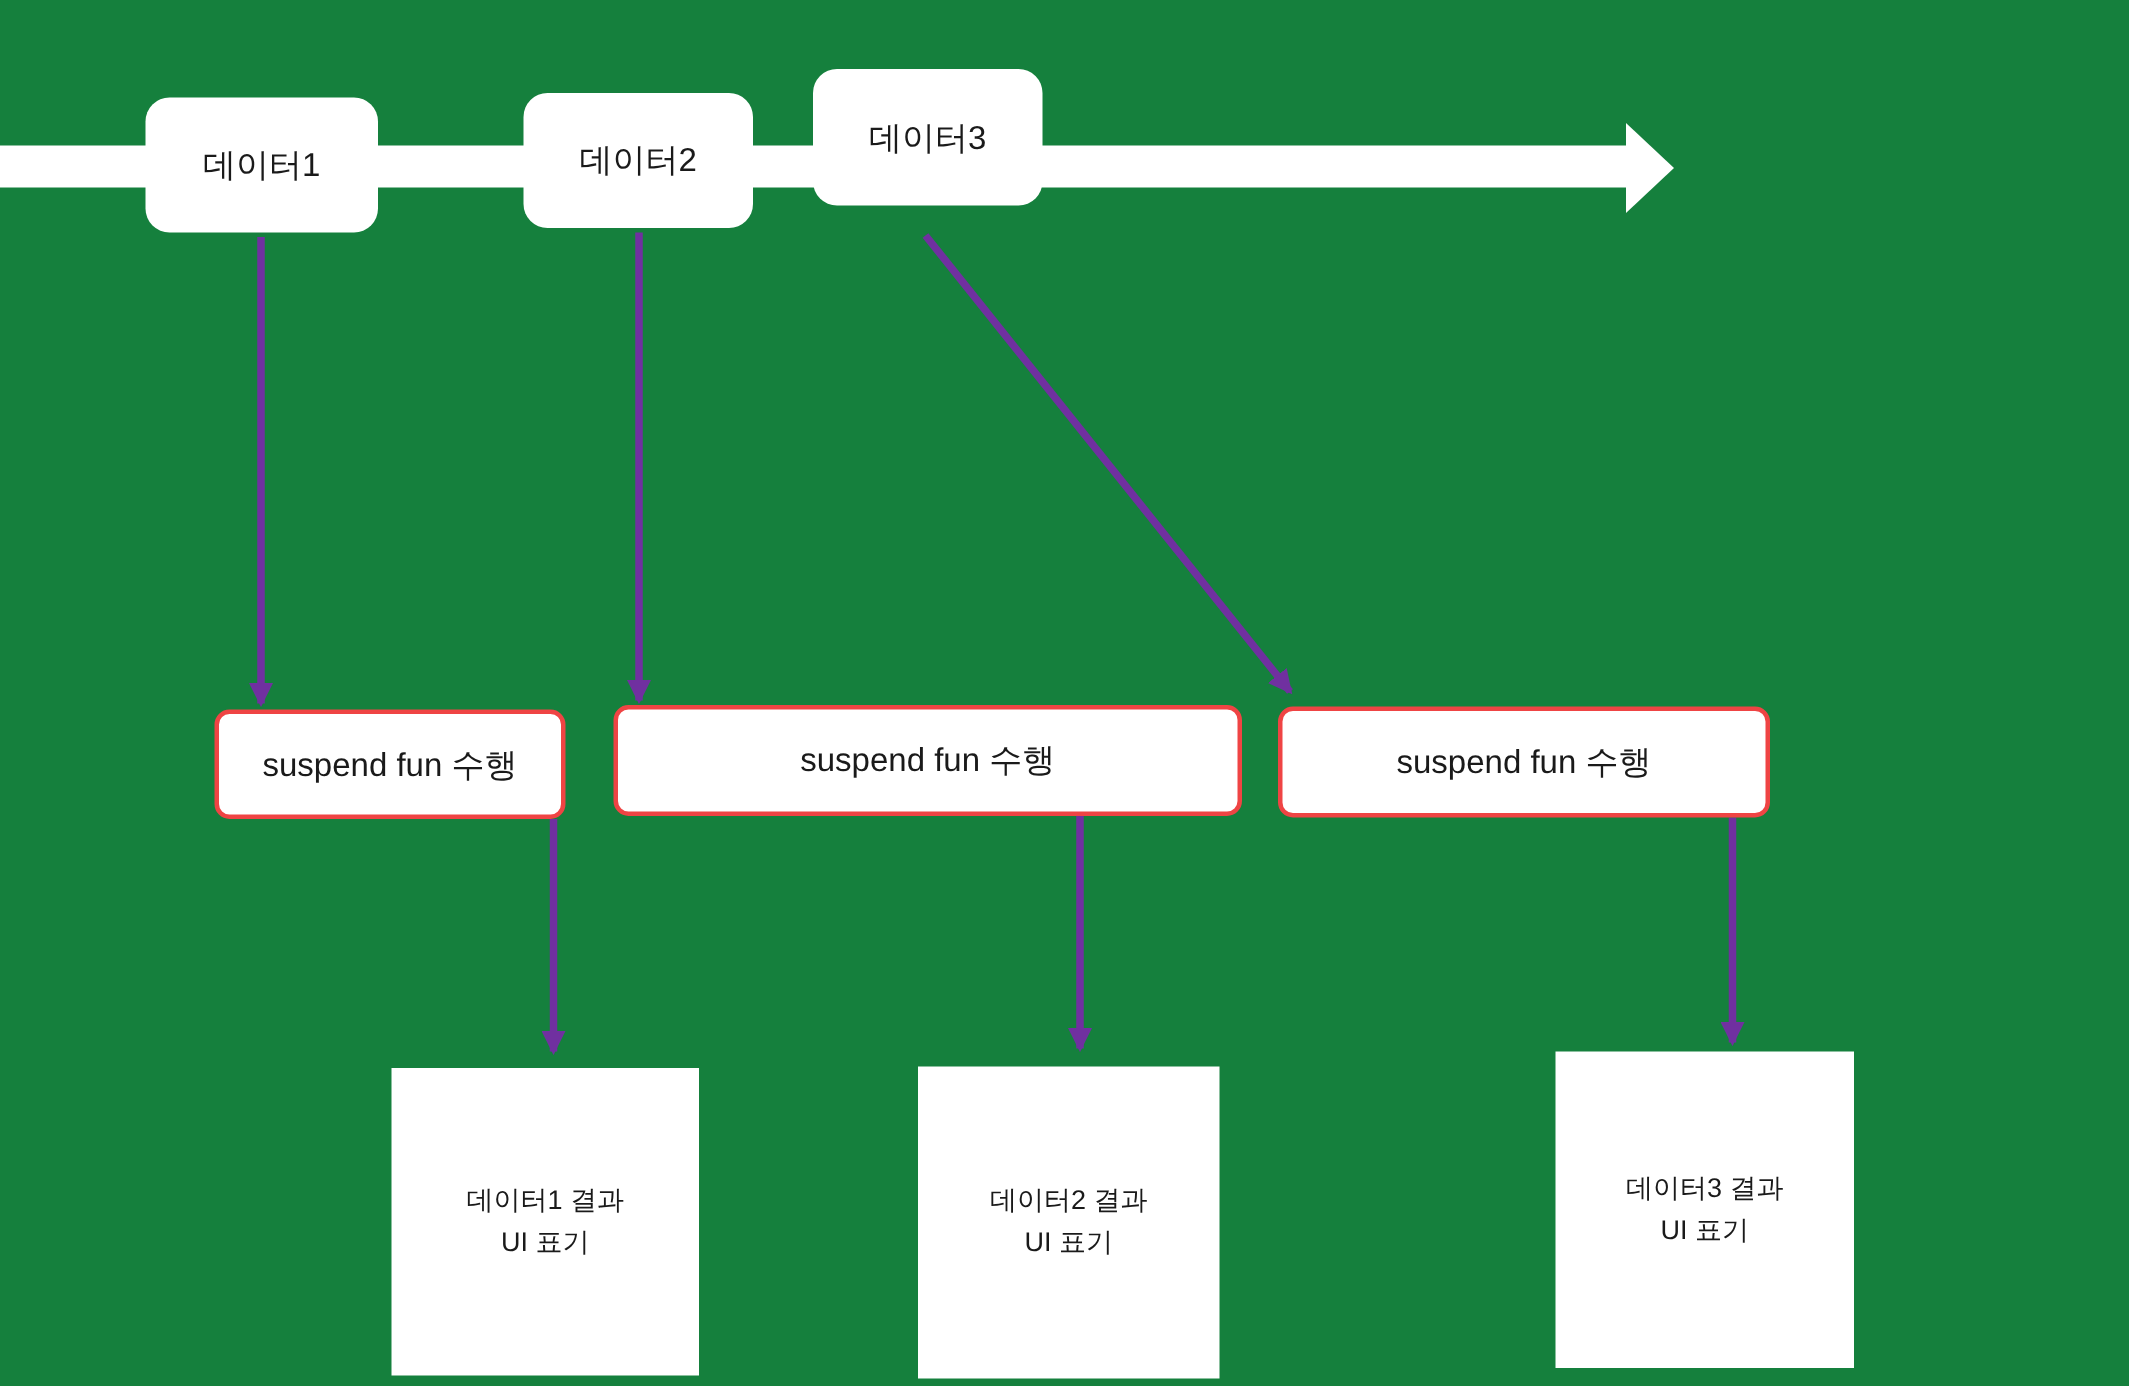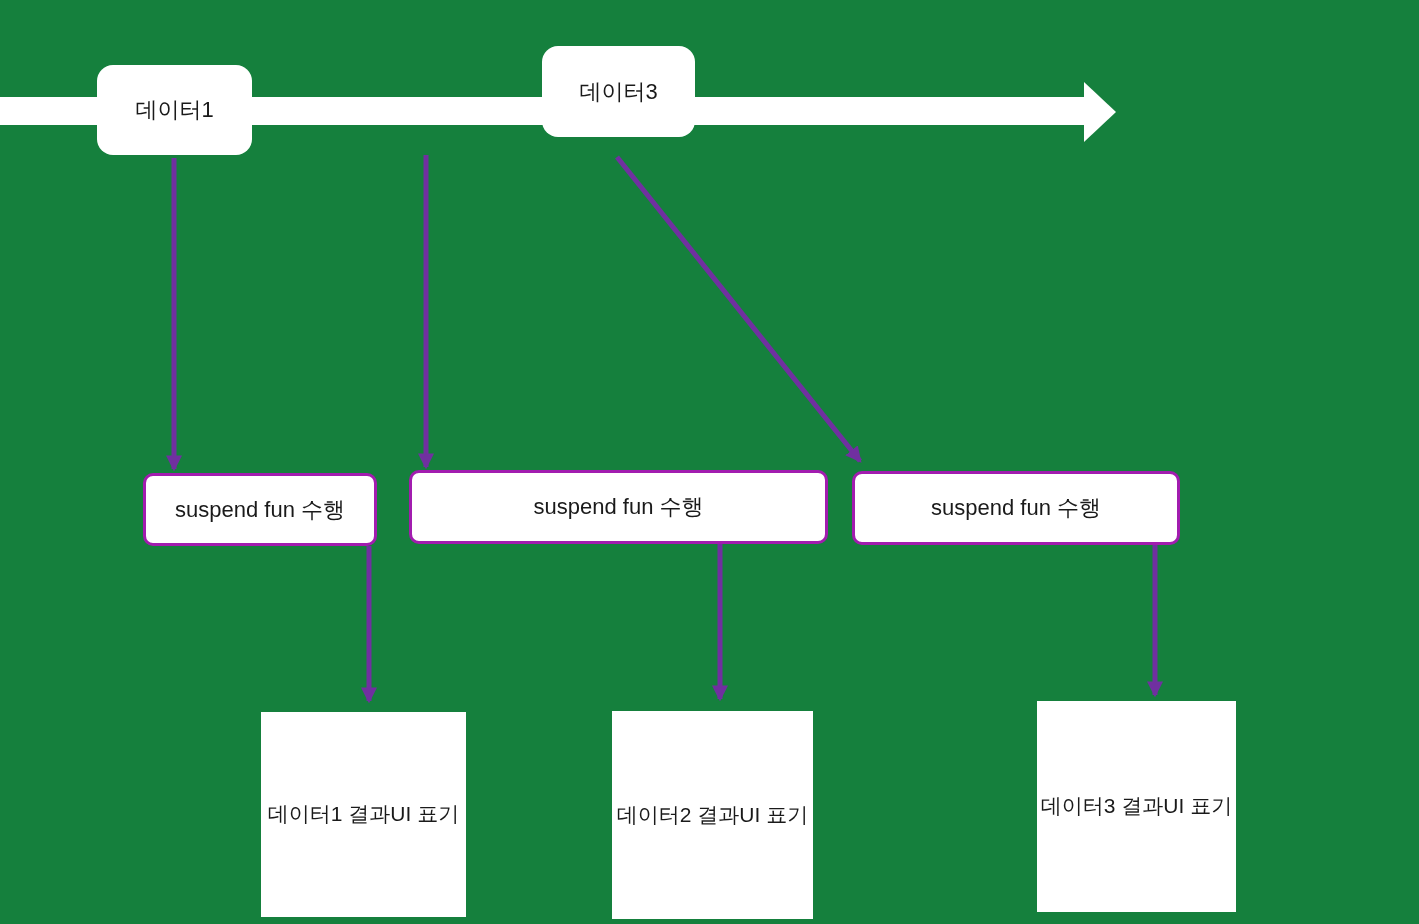--- a/index.html
+++ b/index.html
@@ -52,27 +52,28 @@
     display: flex;
     align-items: center;
     justify-content: center;
     text-align: center;
   }
   .data-node {
     border-radius: 16px;
     font-size: 22px;
   }
   .suspend-node {
-    border: 3px solid #a21caf;
+    border: 3px solid #ef4444;
     border-radius: 10px;
     font-size: 22px;
   }
   .result-node {
-    font-size: 21px;
+    font-size: 18px;
     line-height: 1.55;
+    flex-direction: column;
   }
 
   
   .d1 { left: 97px;  top: 65px; width: 155px; height: 90px; }
   .d2 { left: 349px; top: 62px; width: 153px; height: 90px; }
   .d3 { left: 542px; top: 46px; width: 153px; height: 91px; }
 
   .s1 { left: 143px; top: 473px; width: 234px; height: 73px; }
   .s2 { left: 409px; top: 470px; width: 419px; height: 74px; }
   .s3 { left: 852px; top: 471px; width: 328px; height: 74px; }
@@ -99,20 +100,23 @@
     <line x1="720" y1="544" x2="720" y2="699" marker-end="url(#ah)"></line>
     <line x1="1155" y1="545" x2="1155" y2="695" marker-end="url(#ah)"></line>
   </svg>
 
   <div class="timeline-shaft"></div>
   <div class="timeline-head"></div>
 
   <div class="node data-node d1">
     <span>데이터1</span>
   </div>
+  <div class="node data-node d2">
+    <span>데이터2</span>
+  </div>
   <div class="node data-node d3">
     <span>데이터3</span>
   </div>
 
   <div class="node suspend-node s1">
     <span>suspend fun 수행</span>
   </div>
   <div class="node suspend-node s2">
     <span>suspend fun 수행</span>
   </div>

